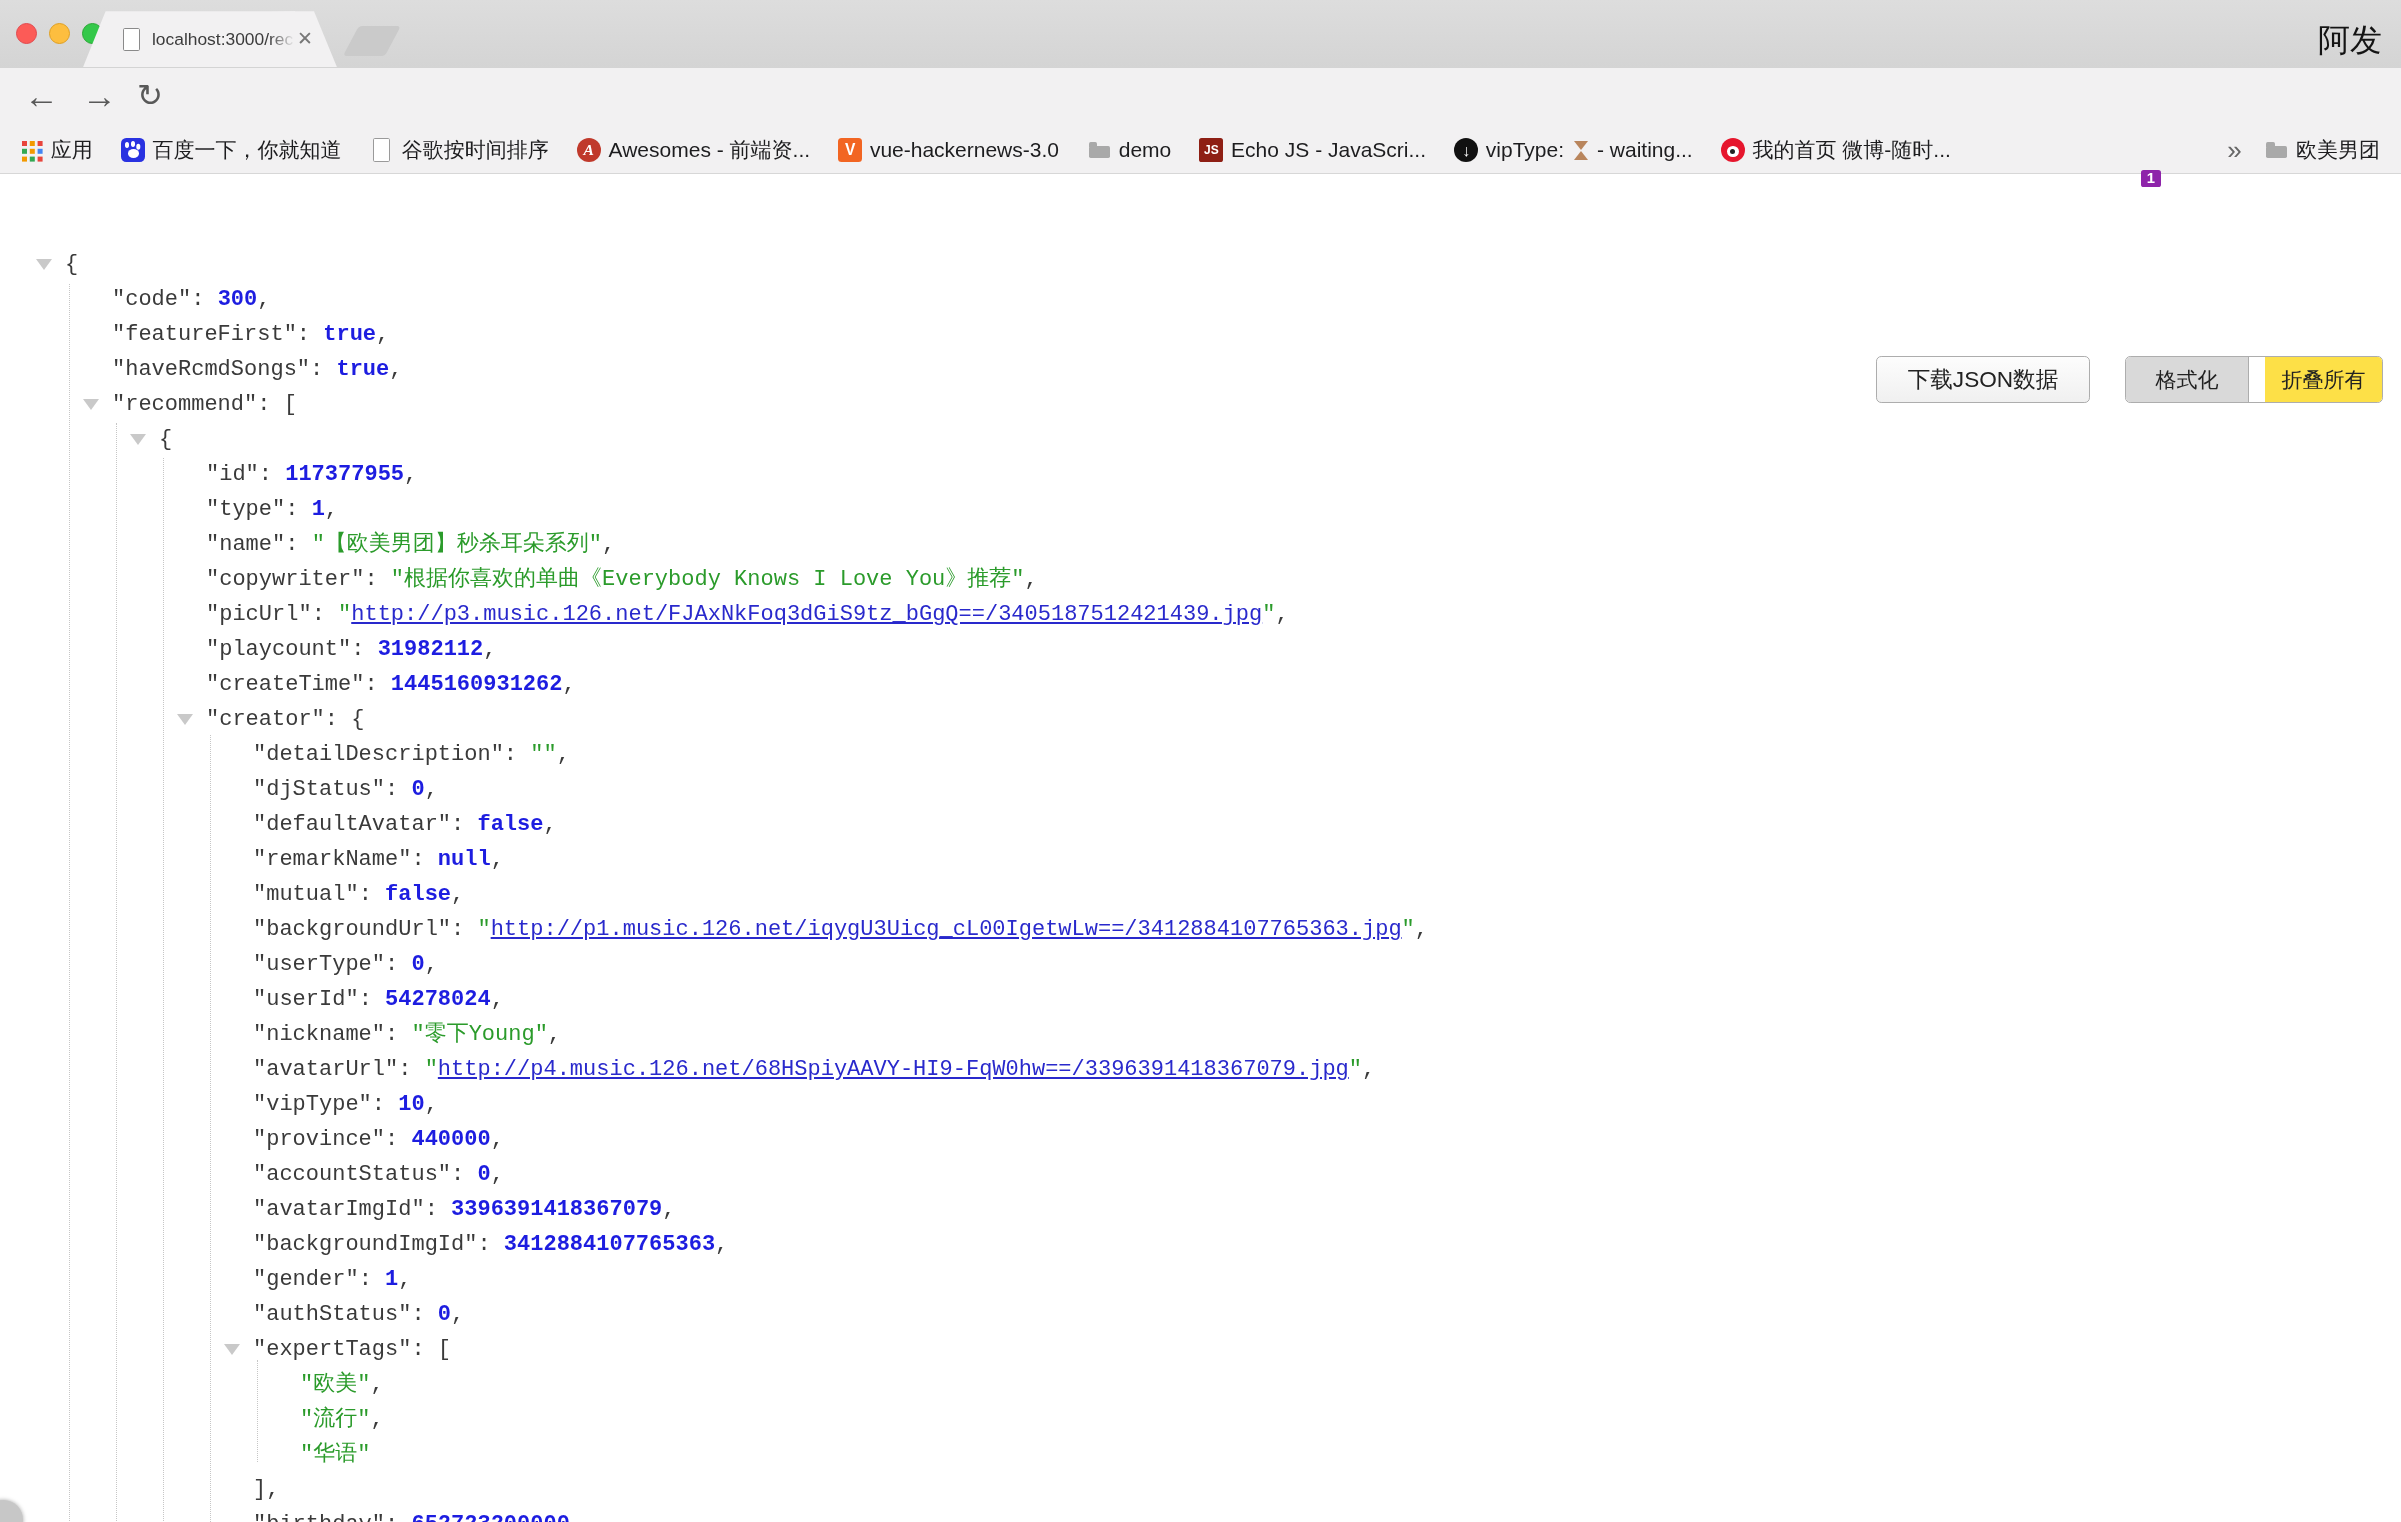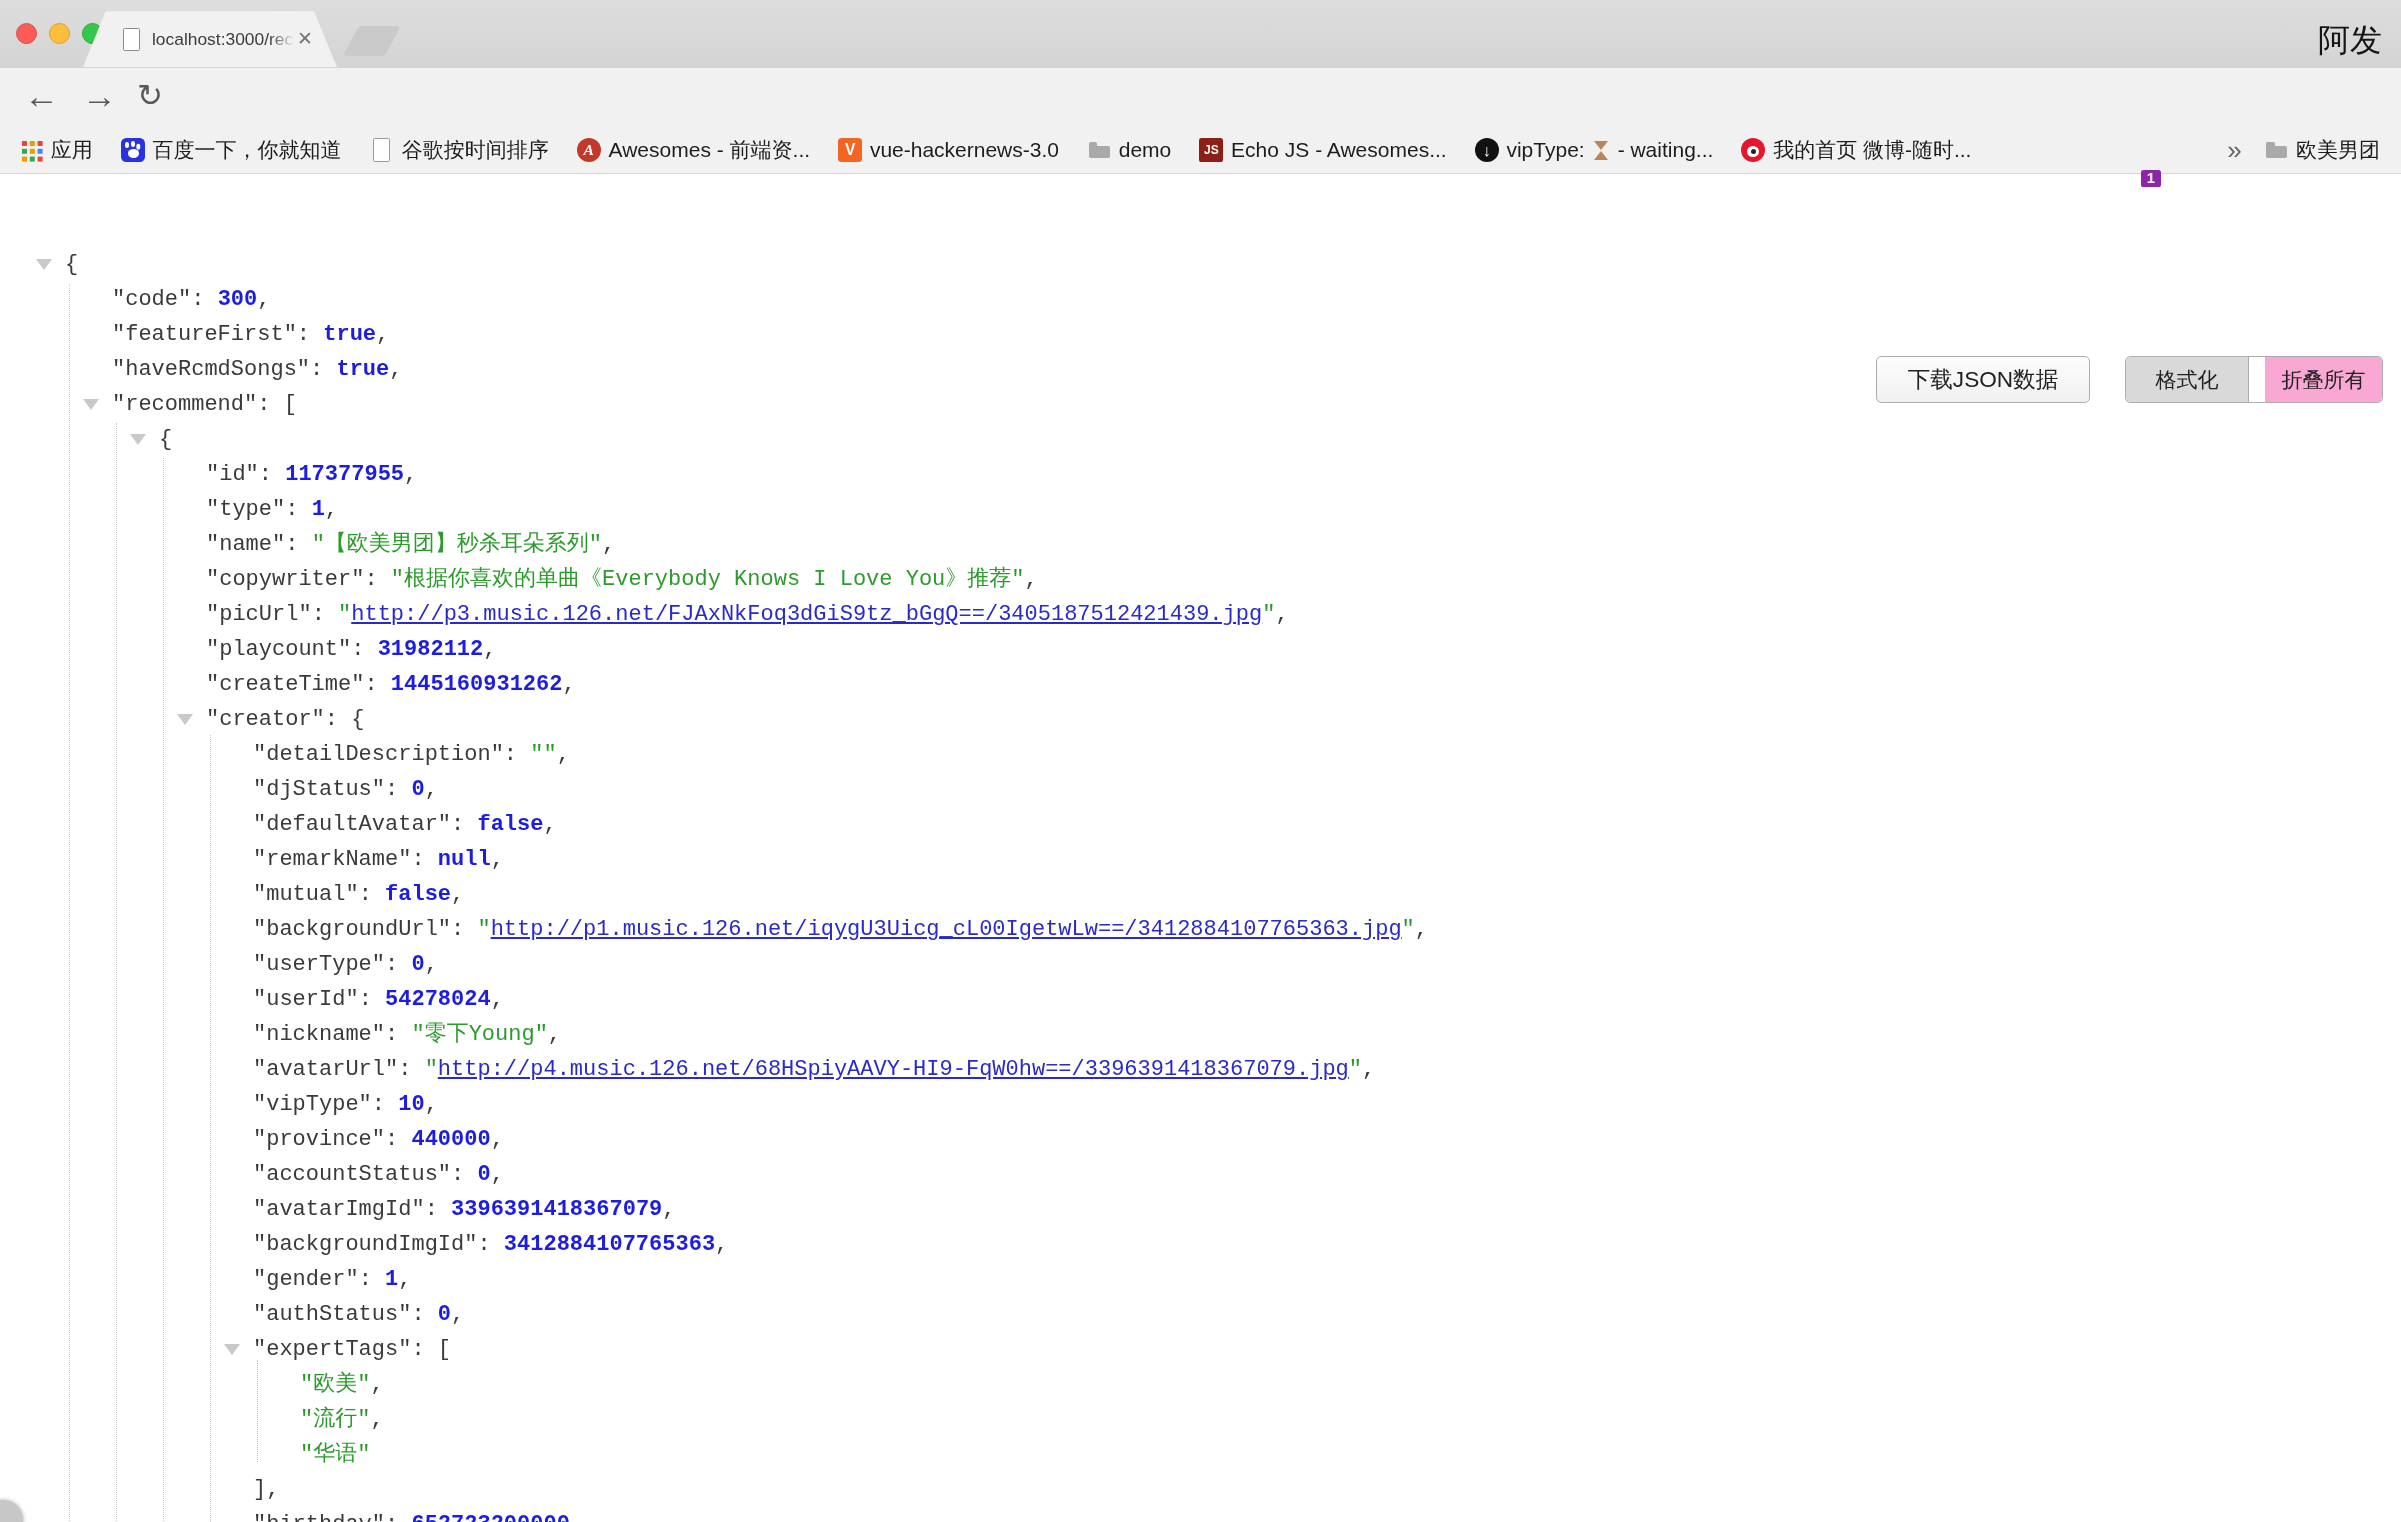--- a/index.html
+++ b/index.html
@@ -128,21 +128,21 @@
 
   
   .content{position:absolute;top:174px;left:0;right:0;bottom:0;background:#fff;}
   .btn-download{position:absolute;left:1876px;top:182px;width:214px;height:47px;
     border:0.9px solid #adadad;border-radius:5.2px;font-size:22.6px;color:#222;
     display:flex;align-items:center;justify-content:center;background:linear-gradient(#fdfdfd,#f0f0f0);}
   .segmented{position:absolute;left:2125px;top:182px;width:258px;height:47px;
     border:0.9px solid #adadad;border-radius:5.2px;overflow:hidden;display:flex;}
   .seg-btn{display:flex;align-items:center;justify-content:center;font-size:21px;color:#222;}
   .seg-format{width:123px;background:#d9d9d9;border-right:0.9px solid #adadad;}
-  .seg-collapse{flex:1;background:#f9a8d4;margin-left:16px;}
+  .seg-collapse{flex:1;background:#fde047;margin-left:16px;}
 
   
   .json{position:absolute;top:247px;left:0;right:0;
     font-family:"Liberation Mono","DejaVu Sans Mono",monospace;font-size:22px;}
   .jline{height:35px;line-height:35px;white-space:pre;position:relative;}
   .tri{position:absolute;top:12px;width:0;height:0;border-left:8.7px solid transparent;
     border-right:8.7px solid transparent;border-top:11.3px solid #c9c9c9;cursor:pointer;}
   .seg-k,.seg-p{color:#3a3a3a;}
   .seg-n{color:#1d1de0;font-weight:bold;}
   .seg-g{color:#2b9b2b;}
@@ -249,21 +249,21 @@
       <span class="bm">
         <span class="bmi b-vue">V</span>
         <span>vue-hackernews-3.0</span>
       </span>
       <span class="bm">
         <span class="bmi b-folder"></span>
         <span>demo</span>
       </span>
       <span class="bm">
         <span class="bmi b-js">JS</span>
-        <span>Echo JS - Awesomes...</span>
+        <span>Echo JS - JavaScri...</span>
       </span>
       <span class="bm">
         <span class="bmi b-down"></span>
         <span>vipType:</span>
         <span class="hourglass"></span>
         <span>- waiting...</span>
       </span>
       <span class="bm">
         <span class="bmi b-weibo"></span>
         <span>我的首页 微博-随时...</span>

